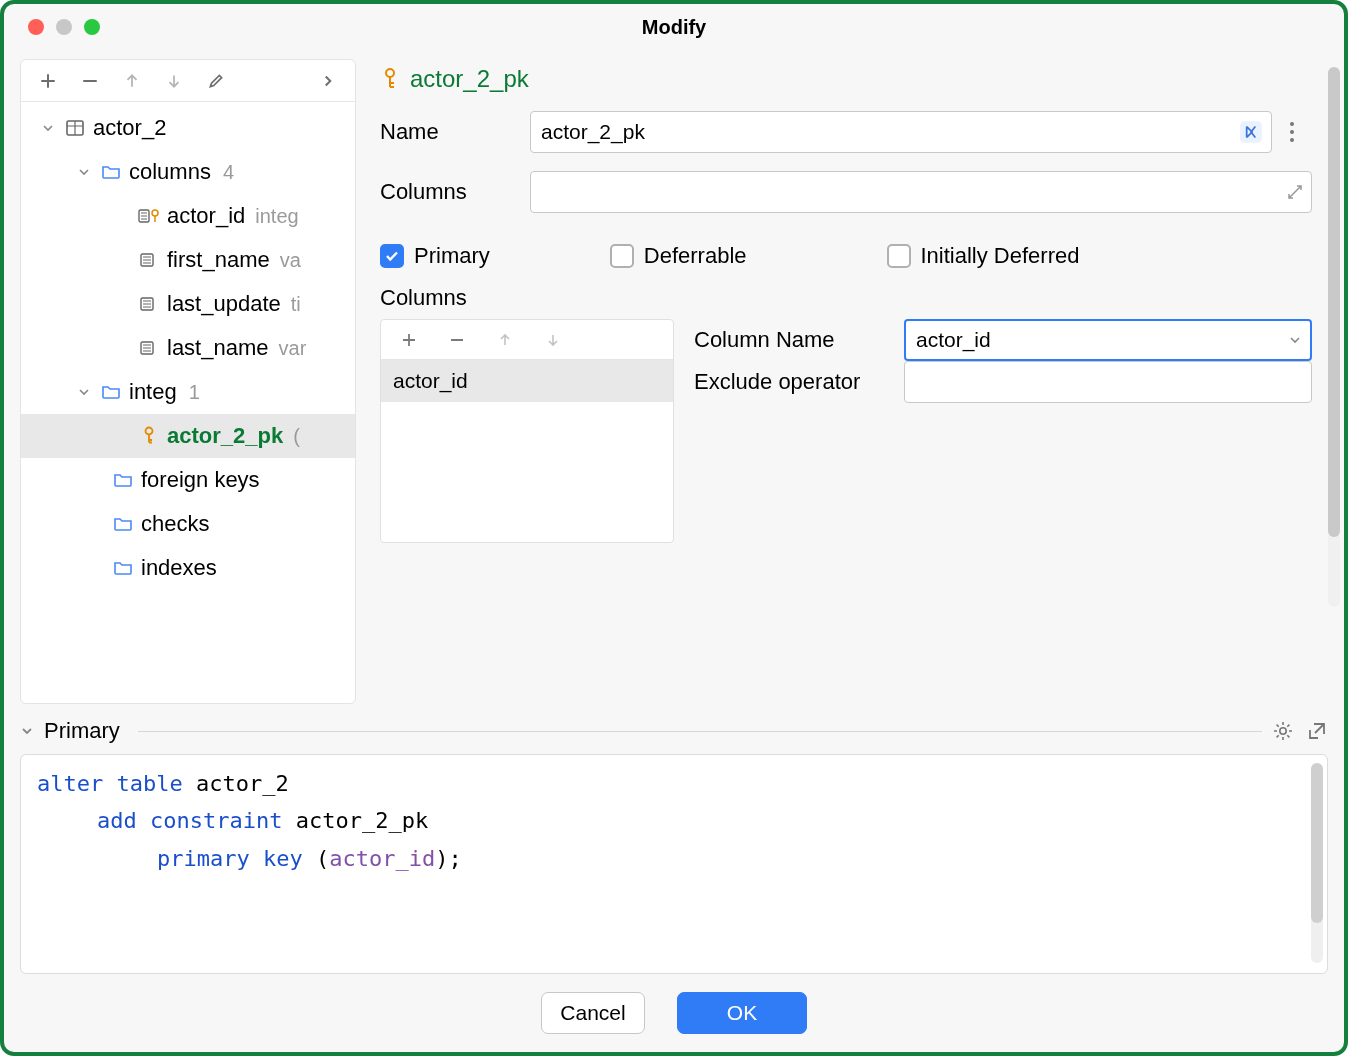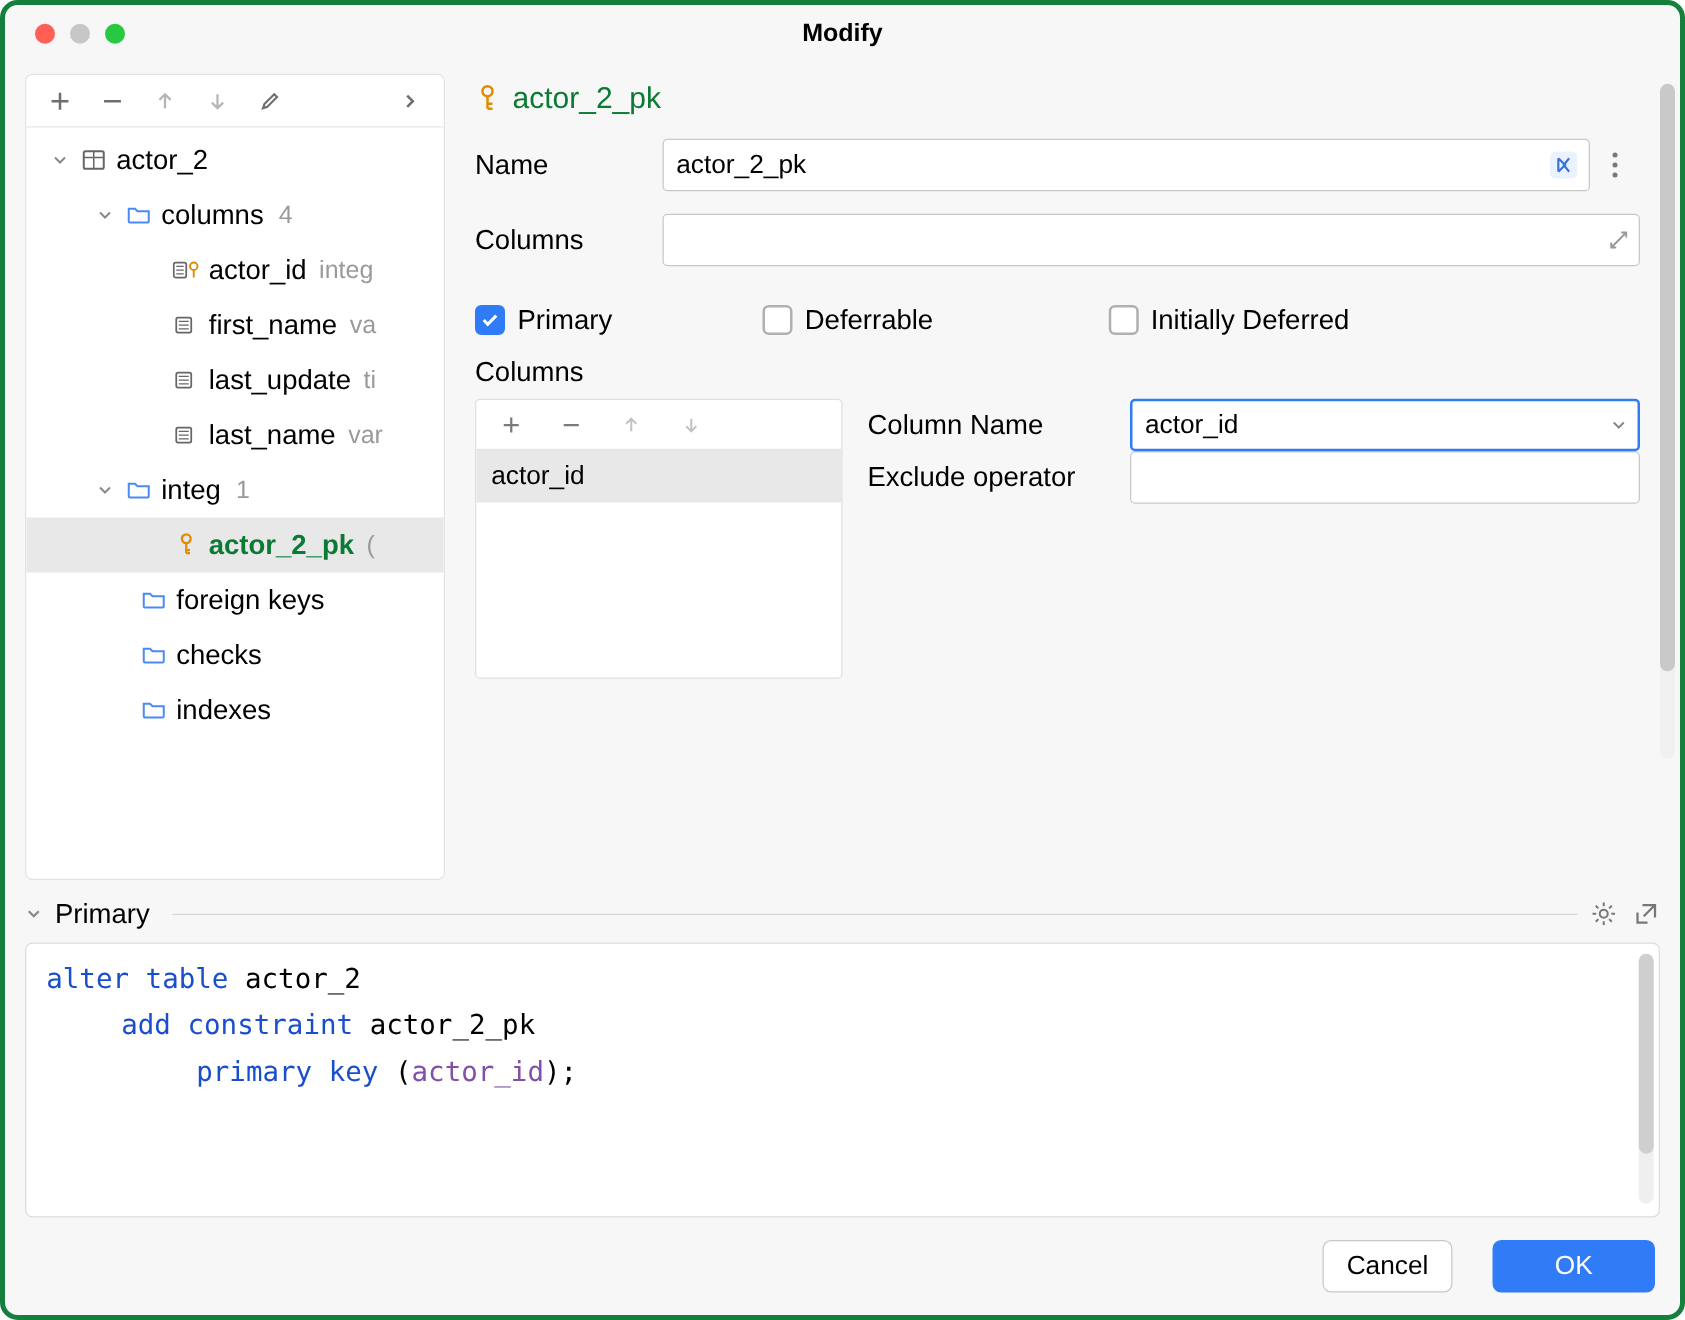--- a/index.html
+++ b/index.html
@@ -290,21 +290,21 @@
 .preview-box .vscroll2 {
   position:absolute; right:4px; top:8px; width:12px; height:200px;
   background:#efefef; border-radius:6px;
 }
 .kw { color:#1a4fcc; }
 .ident { color:#000; }
 .func { color:#8250a8; }
 
 .button-row {
   display:flex;
-  justify-content:flex-end;
+  justify-content:center;
   gap:32px;
   padding: 18px 20px;
 }
 .btn {
   height: 42px;
   min-width: 104px;
   border-radius: 7px;
   border: 1px solid #c7c7c7;
   background: #fff;
   font-size: 21px;

